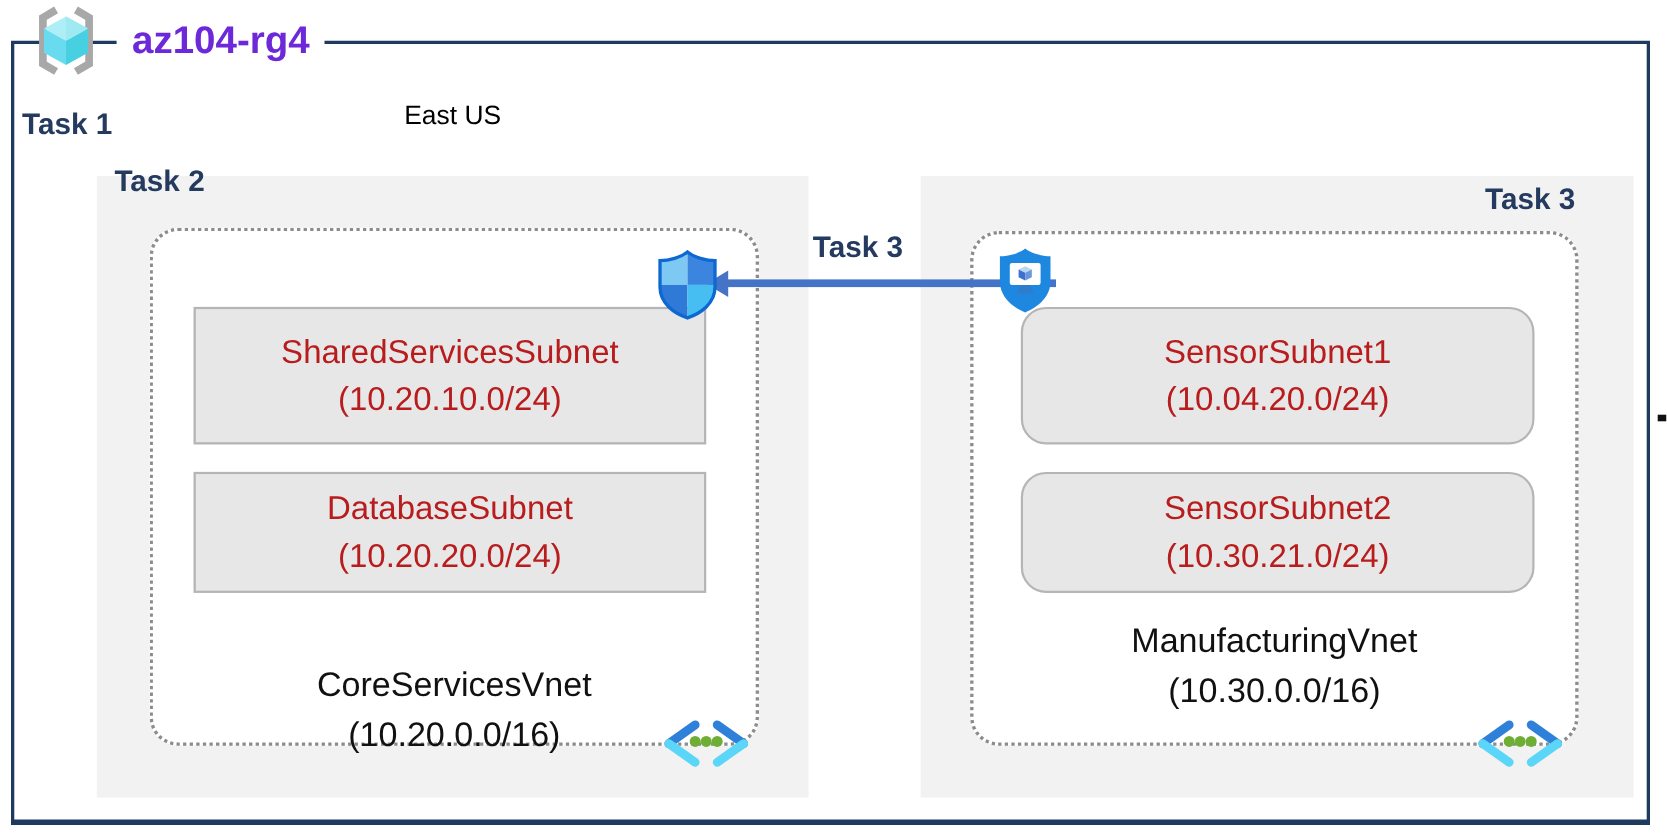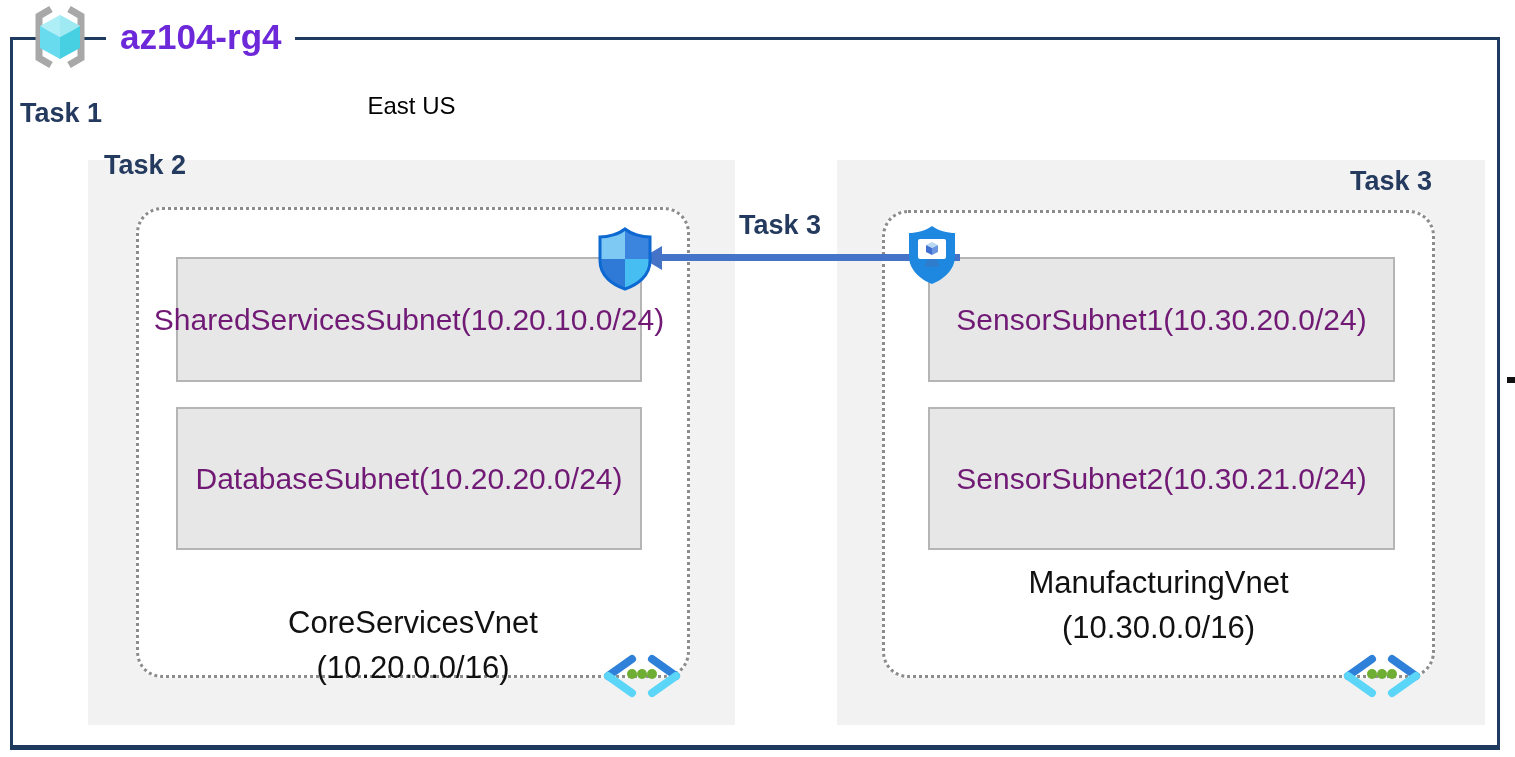--- a/index.html
+++ b/index.html
@@ -27,27 +27,27 @@
   .region-box { position:absolute; top:160px; height:565px; background:var(--region-fill,#f2f2f2); }
   .region-box.east { left:88px; width:647px; }
   .region-box.west { left:837px; width:648px; }
 
   .vnet-box { position:absolute; background:#ffffff;
     border:3px dotted var(--dashed-border,#8c8c8c); border-radius:26px; }
   .vnet-box.east { left:136px; top:207px; width:554px; height:471px; }
   .vnet-box.west { left:882px; top:210px; width:553px; height:468px; }
 
   .subnet { position:absolute; background:var(--subnet-fill,#e7e7e7);
-    border:2px solid var(--subnet-border,#b5b5b5); display:flex; flex-direction:row;
-    align-items:center; justify-content:center; font-size:30px; color:#701a75;
-    line-height:43px; text-align:center; }
+    border:2px solid var(--subnet-border,#b5b5b5); display:flex; flex-direction:column;
+    align-items:center; justify-content:center; font-size:30px; color:#b91c1c;
+    line-height:43px; text-align:center;margin-top:22px; }
   .sn-e { left:176px; width:466px; }
-  .sn-w { left:928px; width:467px; }
+  .sn-w { left:928px; width:467px;border-radius:23px; }
   .sn-row1 { top:257px; height:125px; }
-  .sn-row2 { top:407px; height:143px; }
+  .sn-row2 { top:407px; height:110px; }
 
   .vnet-label { position:absolute; top:560px; font-size:31px; color:#111;
     line-height:45px; text-align:center; }
   .vnet-label.east { left:136px; width:554px;margin-top:40px; }
   .vnet-label.west { left:882px; width:553px; }
 
   .nsg-icon { position:absolute; left:597px; top:227px; width:56px; height:64px; z-index:5; }
   .bastion-icon { position:absolute; left:906px; top:224px; width:52px; height:62px; z-index:5; }
   .vnet-icon { position:absolute; width:84px; height:50px; z-index:5; }
   .vnet-icon.east { left:600px; top:652px; }
@@ -98,21 +98,21 @@
     <div>SharedServicesSubnet</div>
     <div>(10.20.10.0/24)</div>
   </div>
   <div class="subnet sn-e sn-row2">
     <div>DatabaseSubnet</div>
     <div>(10.20.20.0/24)</div>
   </div>
 
   <div class="subnet sn-w sn-row1">
     <div>SensorSubnet1</div>
-    <div>(10.30.20.0/24)</div>
+    <div>(10.04.20.0/24)</div>
   </div>
   <div class="subnet sn-w sn-row2">
     <div>SensorSubnet2</div>
     <div>(10.30.21.0/24)</div>
   </div>
 
   <div class="vnet-label east">
     <div>CoreServicesVnet</div>
     <div>(10.20.0.0/16)</div>
   </div>

